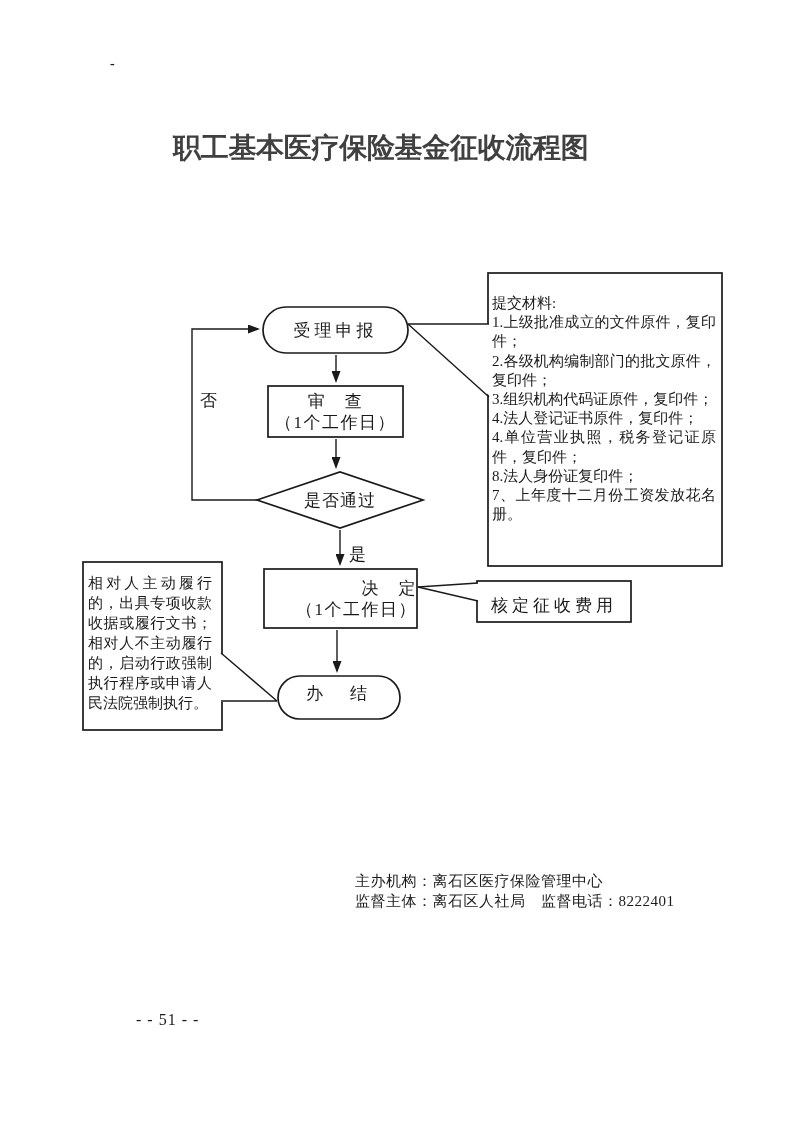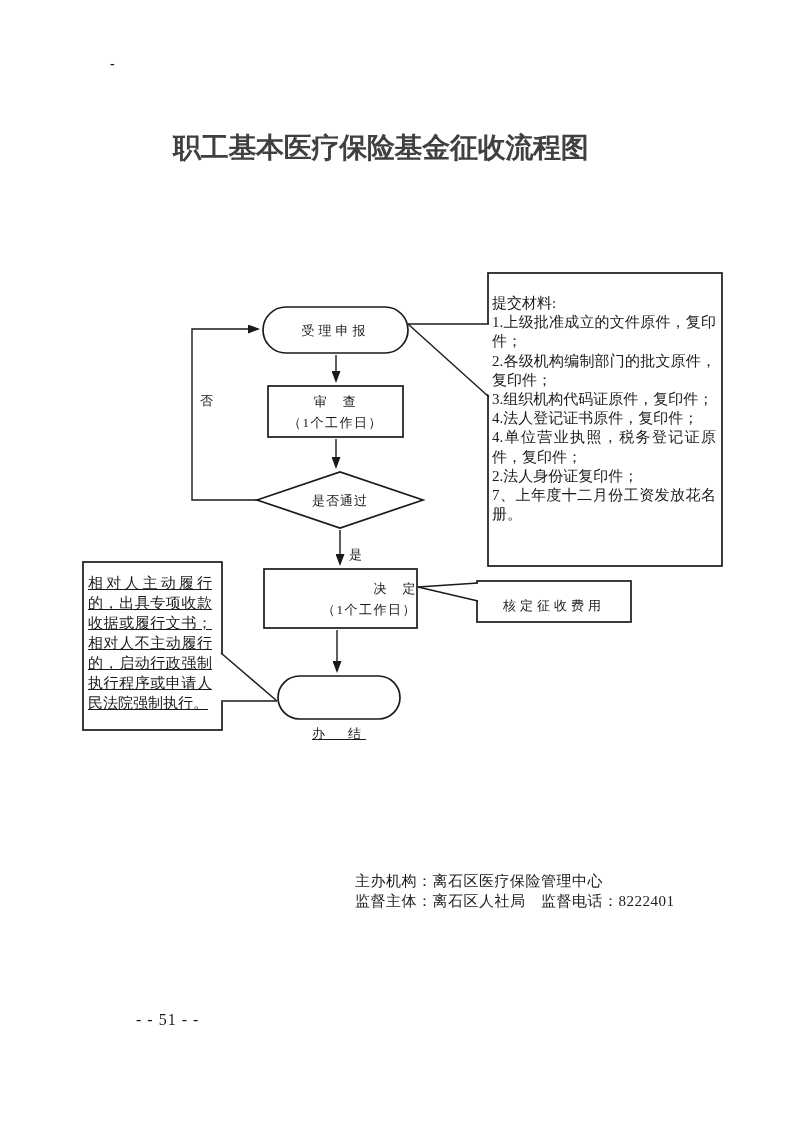--- a/index.html
+++ b/index.html
@@ -3,21 +3,21 @@
 <meta charset="utf-8">
 <style>
   html,body{margin:0;padding:0;background:#e8e8e8;}
   .page{position:relative;width:793px;height:1122px;background:#fff;overflow:hidden;
         font-family:"Liberation Serif",serif;color:#1a1a1a;}
   .abs{position:absolute;}
   .title{font-family:"Liberation Sans",sans-serif;font-weight:bold;font-size:28px;
          letter-spacing:-0.3px;color:#404040;white-space:nowrap;}
   .cell{display:flex;align-items:center;justify-content:center;text-align:center;}
   .colcell{display:flex;flex-direction:column;align-items:center;justify-content:center;text-align:center;}
-  .fs15{font-size:13px;line-height:21px;}
+  .fs15{font-size:17px;line-height:21px;}
   .node-wide{letter-spacing:4px;}
   .node-mid{letter-spacing:1.5px;}
   .jtext{font-size:15px;text-align:justify;text-justify:inter-character;}
   .mat{line-height:19.2px;margin-top:13px;}
   .enf{line-height:20px;}
   .orgline{font-size:15px;line-height:20px;letter-spacing:0.5px;white-space:nowrap;}
   .pgnum{font-size:16px;letter-spacing:1px;white-space:nowrap;}
   svg{position:absolute;left:0;top:0;}
   .shape{fill:#fff;stroke:#1a1a1a;stroke-width:1.7;}
   .cline{fill:none;stroke:#1a1a1a;stroke-width:1.4;}
@@ -74,39 +74,39 @@
     <div>（1个工作日）</div>
   </div>
 
   <div class="abs cell fs15" style="left:257px;top:472px;width:166px;height:56px;letter-spacing:1px;">是否通过</div>
 
   <div class="abs colcell fs15 node-mid" style="left:264px;top:569px;width:153px;height:59px;align-items:flex-end;">
     <div>决　定</div>
     <div>（1个工作日）</div>
   </div>
 
-  <div class="abs cell fs15" style="left:278px;top:716px;width:122px;height:35px;letter-spacing:5px;text-decoration:underline;">办　结</div>
+  <div class="abs cell fs15" style="left:278px;top:676px;width:122px;height:35px;letter-spacing:5px;">办　结</div>
 
   <div class="abs fs15" style="left:200px;top:390px;">否</div>
   <div class="abs fs15" style="left:349px;top:544px;">是</div>
 
   <div class="abs mat jtext" style="left:492px;top:281px;width:224px;">
     <div>提交材料:</div>
     <div>1.上级批准成立的文件原件，复印件；</div>
     <div>2.各级机构编制部门的批文原件，复印件；</div>
     <div>3.组织机构代码证原件，复印件；</div>
     <div>4.法人登记证书原件，复印件；</div>
     <div>4.单位营业执照，税务登记证原件，复印件；</div>
-    <div>2.法人身份证复印件；</div>
+    <div>8.法人身份证复印件；</div>
     <div>7、上年度十二月份工资发放花名册。</div>
   </div>
 
   <div class="abs cell fs15" style="left:477px;top:581px;width:154px;height:49px;letter-spacing:4px;">核定征收费用</div>
 
-  <div class="abs jtext enf" style="left:88px;top:573px;width:124px;text-decoration:underline;">相对人主动履行的，出具专项收款收据或履行文书；相对人不主动履行的，启动行政强制执行程序或申请人民法院强制执行。</div>
+  <div class="abs jtext enf" style="left:88px;top:573px;width:124px;">相对人主动履行的，出具专项收款收据或履行文书；相对人不主动履行的，启动行政强制执行程序或申请人民法院强制执行。</div>
 
   <div class="abs" style="left:355px;top:871px;">
     <div class="orgline">主办机构：离石区医疗保险管理中心</div>
     <div class="orgline">监督主体：离石区人社局　监督电话：8222401</div>
   </div>
 
   <div class="abs pgnum" style="left:136px;top:1011px;">- - 51 - -</div>
 
 </div>
 

